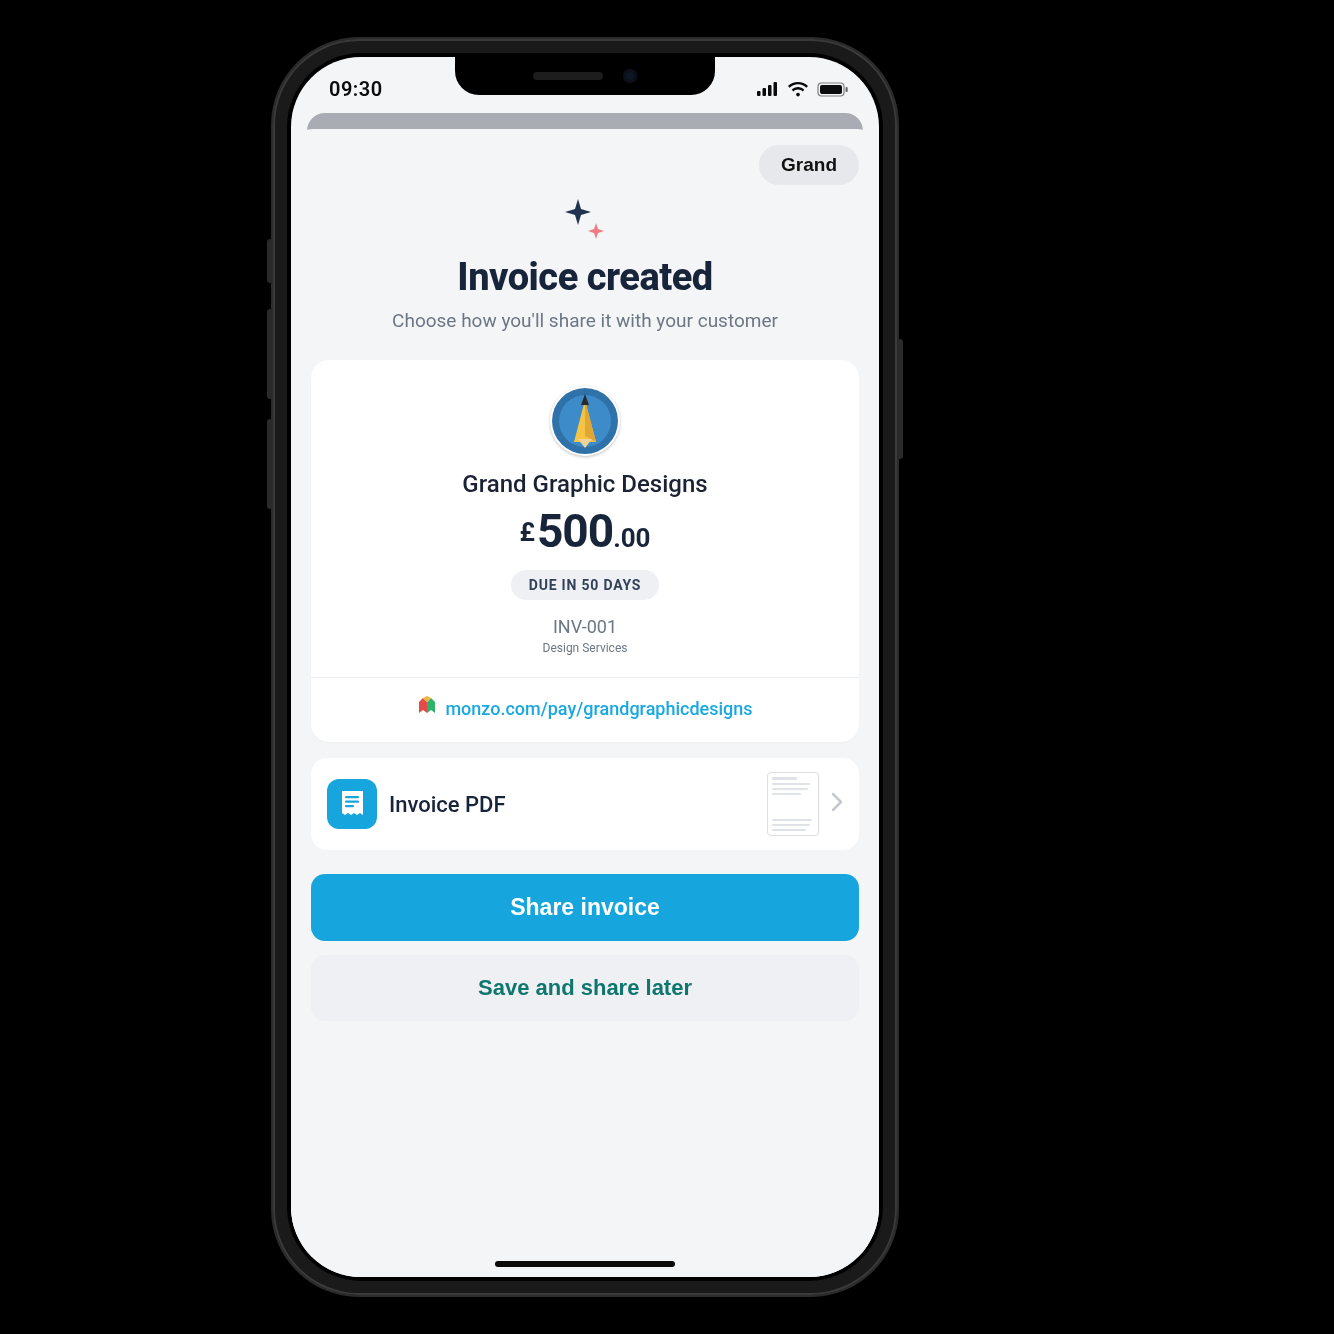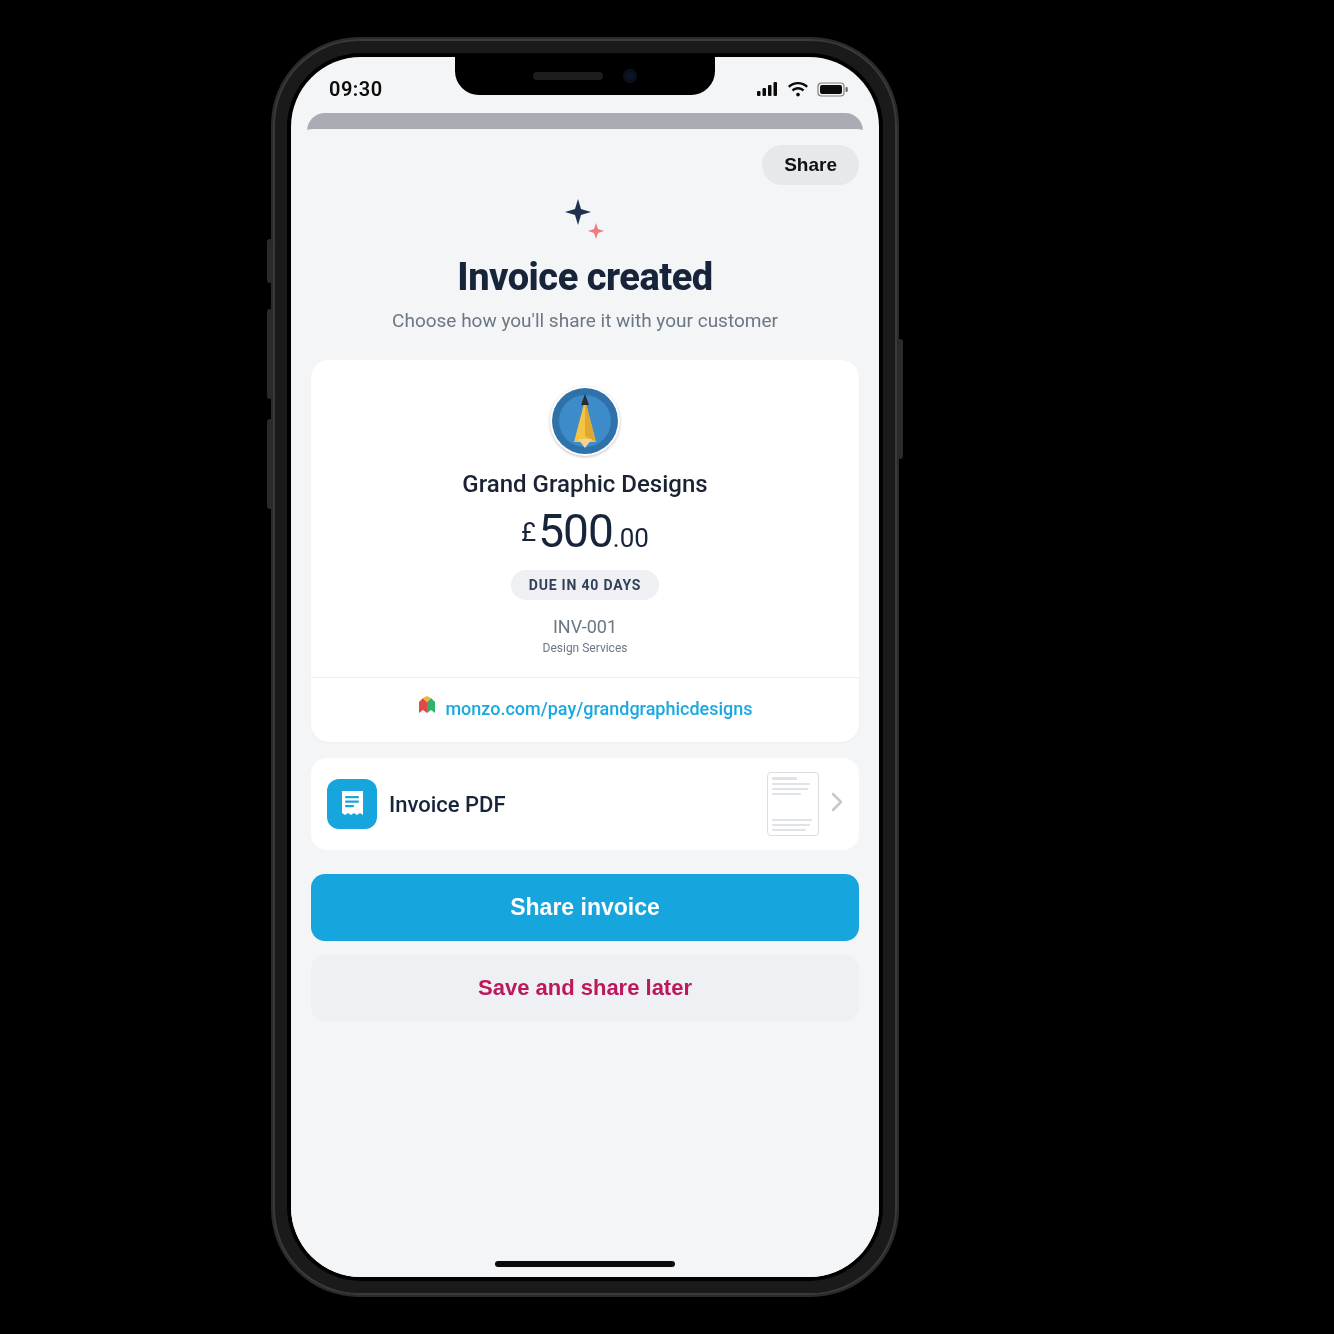--- a/index.html
+++ b/index.html
@@ -154,21 +154,21 @@
   }
   .cust-name{
     margin-top:14px;
     font-size:24px;
     color:#1a2233;
     font-weight:500;
   }
   .amount{
     margin-top:6px;
     color:#17243a;
-    font-weight:400;
+    font-weight:700;
   }
   .amount .cur{ font-size:26px; vertical-align: 6px; margin-right:2px;}
   .amount .maj{ font-size:46px; letter-spacing:-1px;}
   .amount .dot{ font-size:26px; }
   .amount .min{ font-size:26px; }
   .due-pill{
     display:inline-block;
     margin-top:12px;
     background:#eef0f3;
     color:#32405a;
@@ -225,21 +225,21 @@
     color:#fff;
     font-size:23px;
     font-weight:700;
     border:none;
     border-radius:14px;
     padding:20px 0;
     cursor:pointer;
   }
   .btn-secondary{
     background:#eef0f3;
-    color:#be185d;
+    color:#0f766e;
     font-size:22px;
     font-weight:700;
     border:none;
     border-radius:14px;
     padding:20px 0;
     cursor:pointer;
   }
   .home-indicator{
     position:absolute; bottom:10px; left:50%; transform:translateX(-50%);
     width:180px; height:6px; background:#0b0b0b; border-radius:4px; z-index:5;
@@ -288,21 +288,21 @@
                   <rect x="28.5" y="5" width="2.2" height="5" rx="1.1" fill="#0b0b0b" opacity="0.6"></rect>
                 </svg>
             </span>
           </div>
         </div>
 
         <div class="sheet-back"></div>
 
         <div class="sheet">
           <div class="sheet-header">
-            <button class="done-btn">Share</button>
+            <button class="done-btn">Grand</button>
           </div>
 
           <div class="sparkles">
             <svg width="54" height="52" viewBox="0 0 54 52">
               <path d="M20 2 L23 12 L33 15 L23 18 L20 28 L17 18 L7 15 L17 12 Z" fill="#1f3250"></path>
               <path d="M38 26 L40 32 L46 34 L40 36 L38 42 L36 36 L30 34 L36 32 Z" fill="#f07a7f"></path>
             </svg>
           </div>
 
           <div class="headline">Invoice created</div>
@@ -318,21 +318,21 @@
                   <polygon points="35,14 46,56 35,50" fill="#e0a733"></polygon>
                   <polygon points="31,19 35,8 39,19" fill="#2b2b2b"></polygon>
                   <polygon points="28,53 42,53 35,62" fill="#f4d39a"></polygon>
                 </svg>
               </span>
             </div>
             <div class="cust-name">Grand Graphic Designs</div>
             <div class="amount">
               <span class="cur">£</span><span class="maj">500</span><span class="dot">.</span><span class="min">00</span>
             </div>
-            <div class="due-pill">DUE IN 40 DAYS</div>
+            <div class="due-pill">DUE IN 50 DAYS</div>
             <div class="inv-id">INV-001</div>
             <div class="inv-desc">Design Services</div>
             <hr class="card-divider">
             <div class="paylink-row">
               <span>
                 <svg width="20" height="20" viewBox="0 0 20 20">
                   <polygon points="2,6 6,2 10,6 10,17 6,14 2,17" fill="#e34b4b"></polygon>
                   <polygon points="10,6 14,2 18,6 18,17 14,14 10,17" fill="#2fb36c"></polygon>
                   <polygon points="6,2 10,6 14,2 10,0" fill="#f3b53a"></polygon>
                 </svg>

